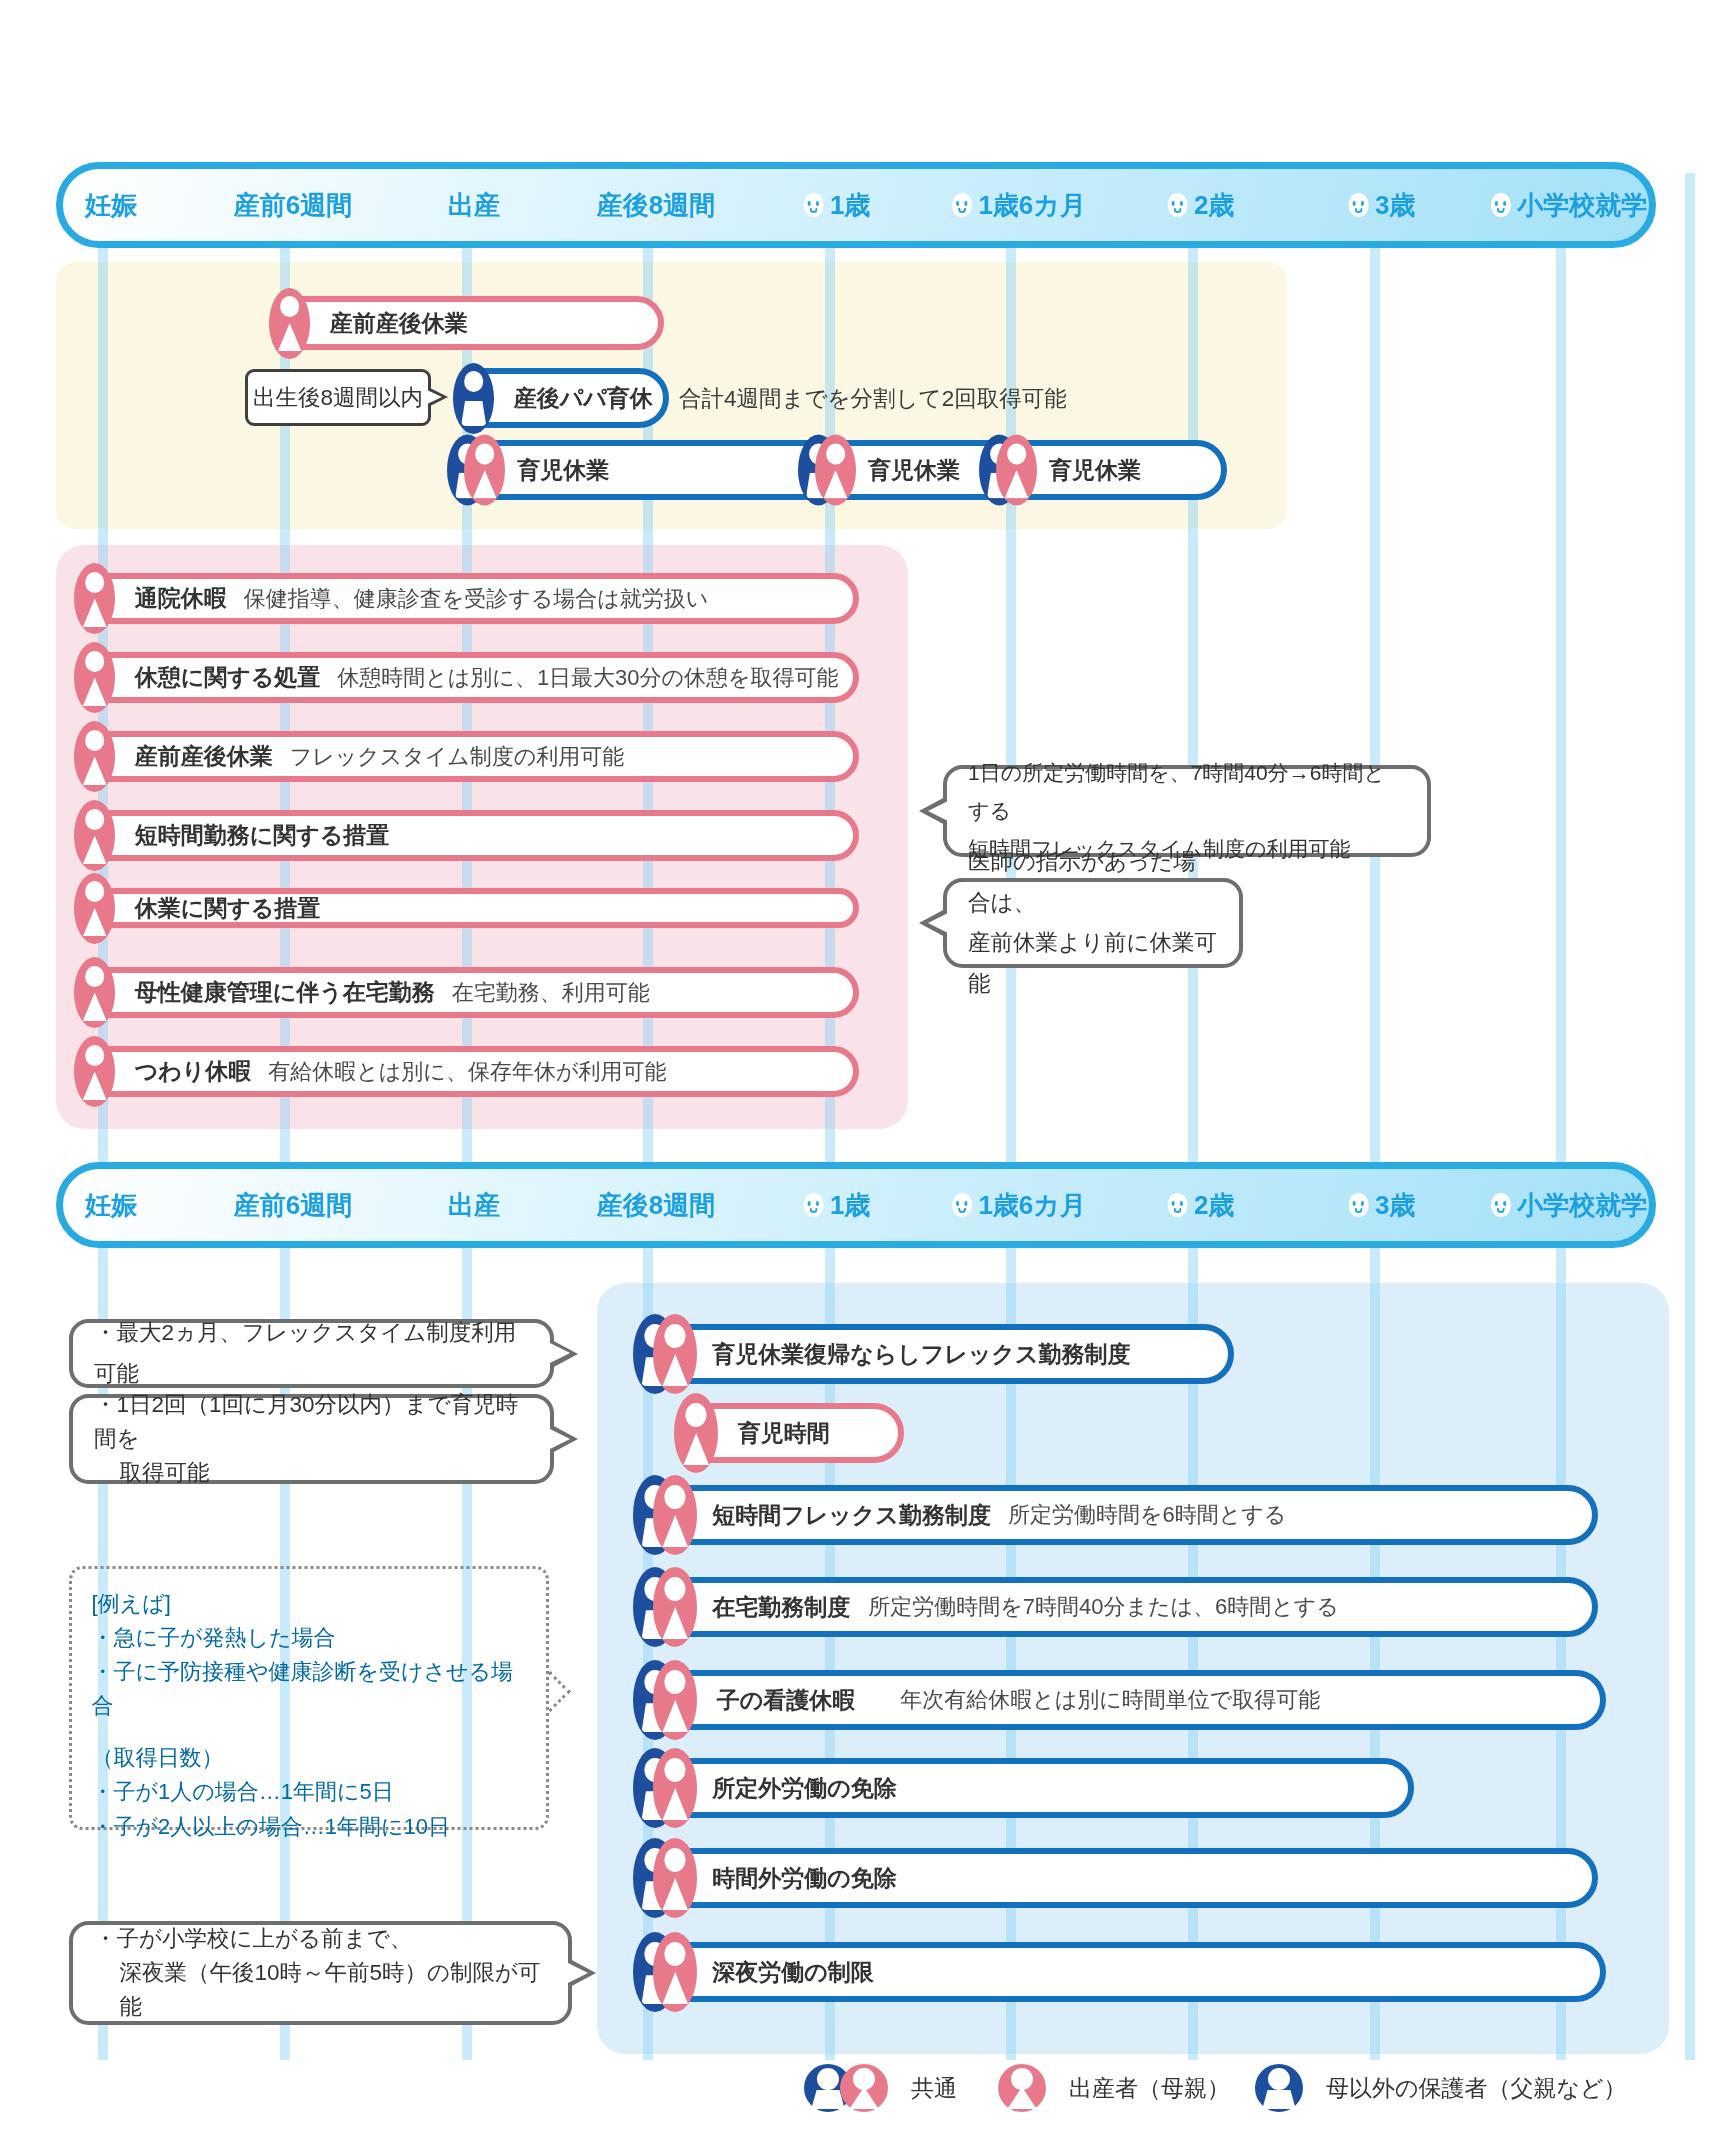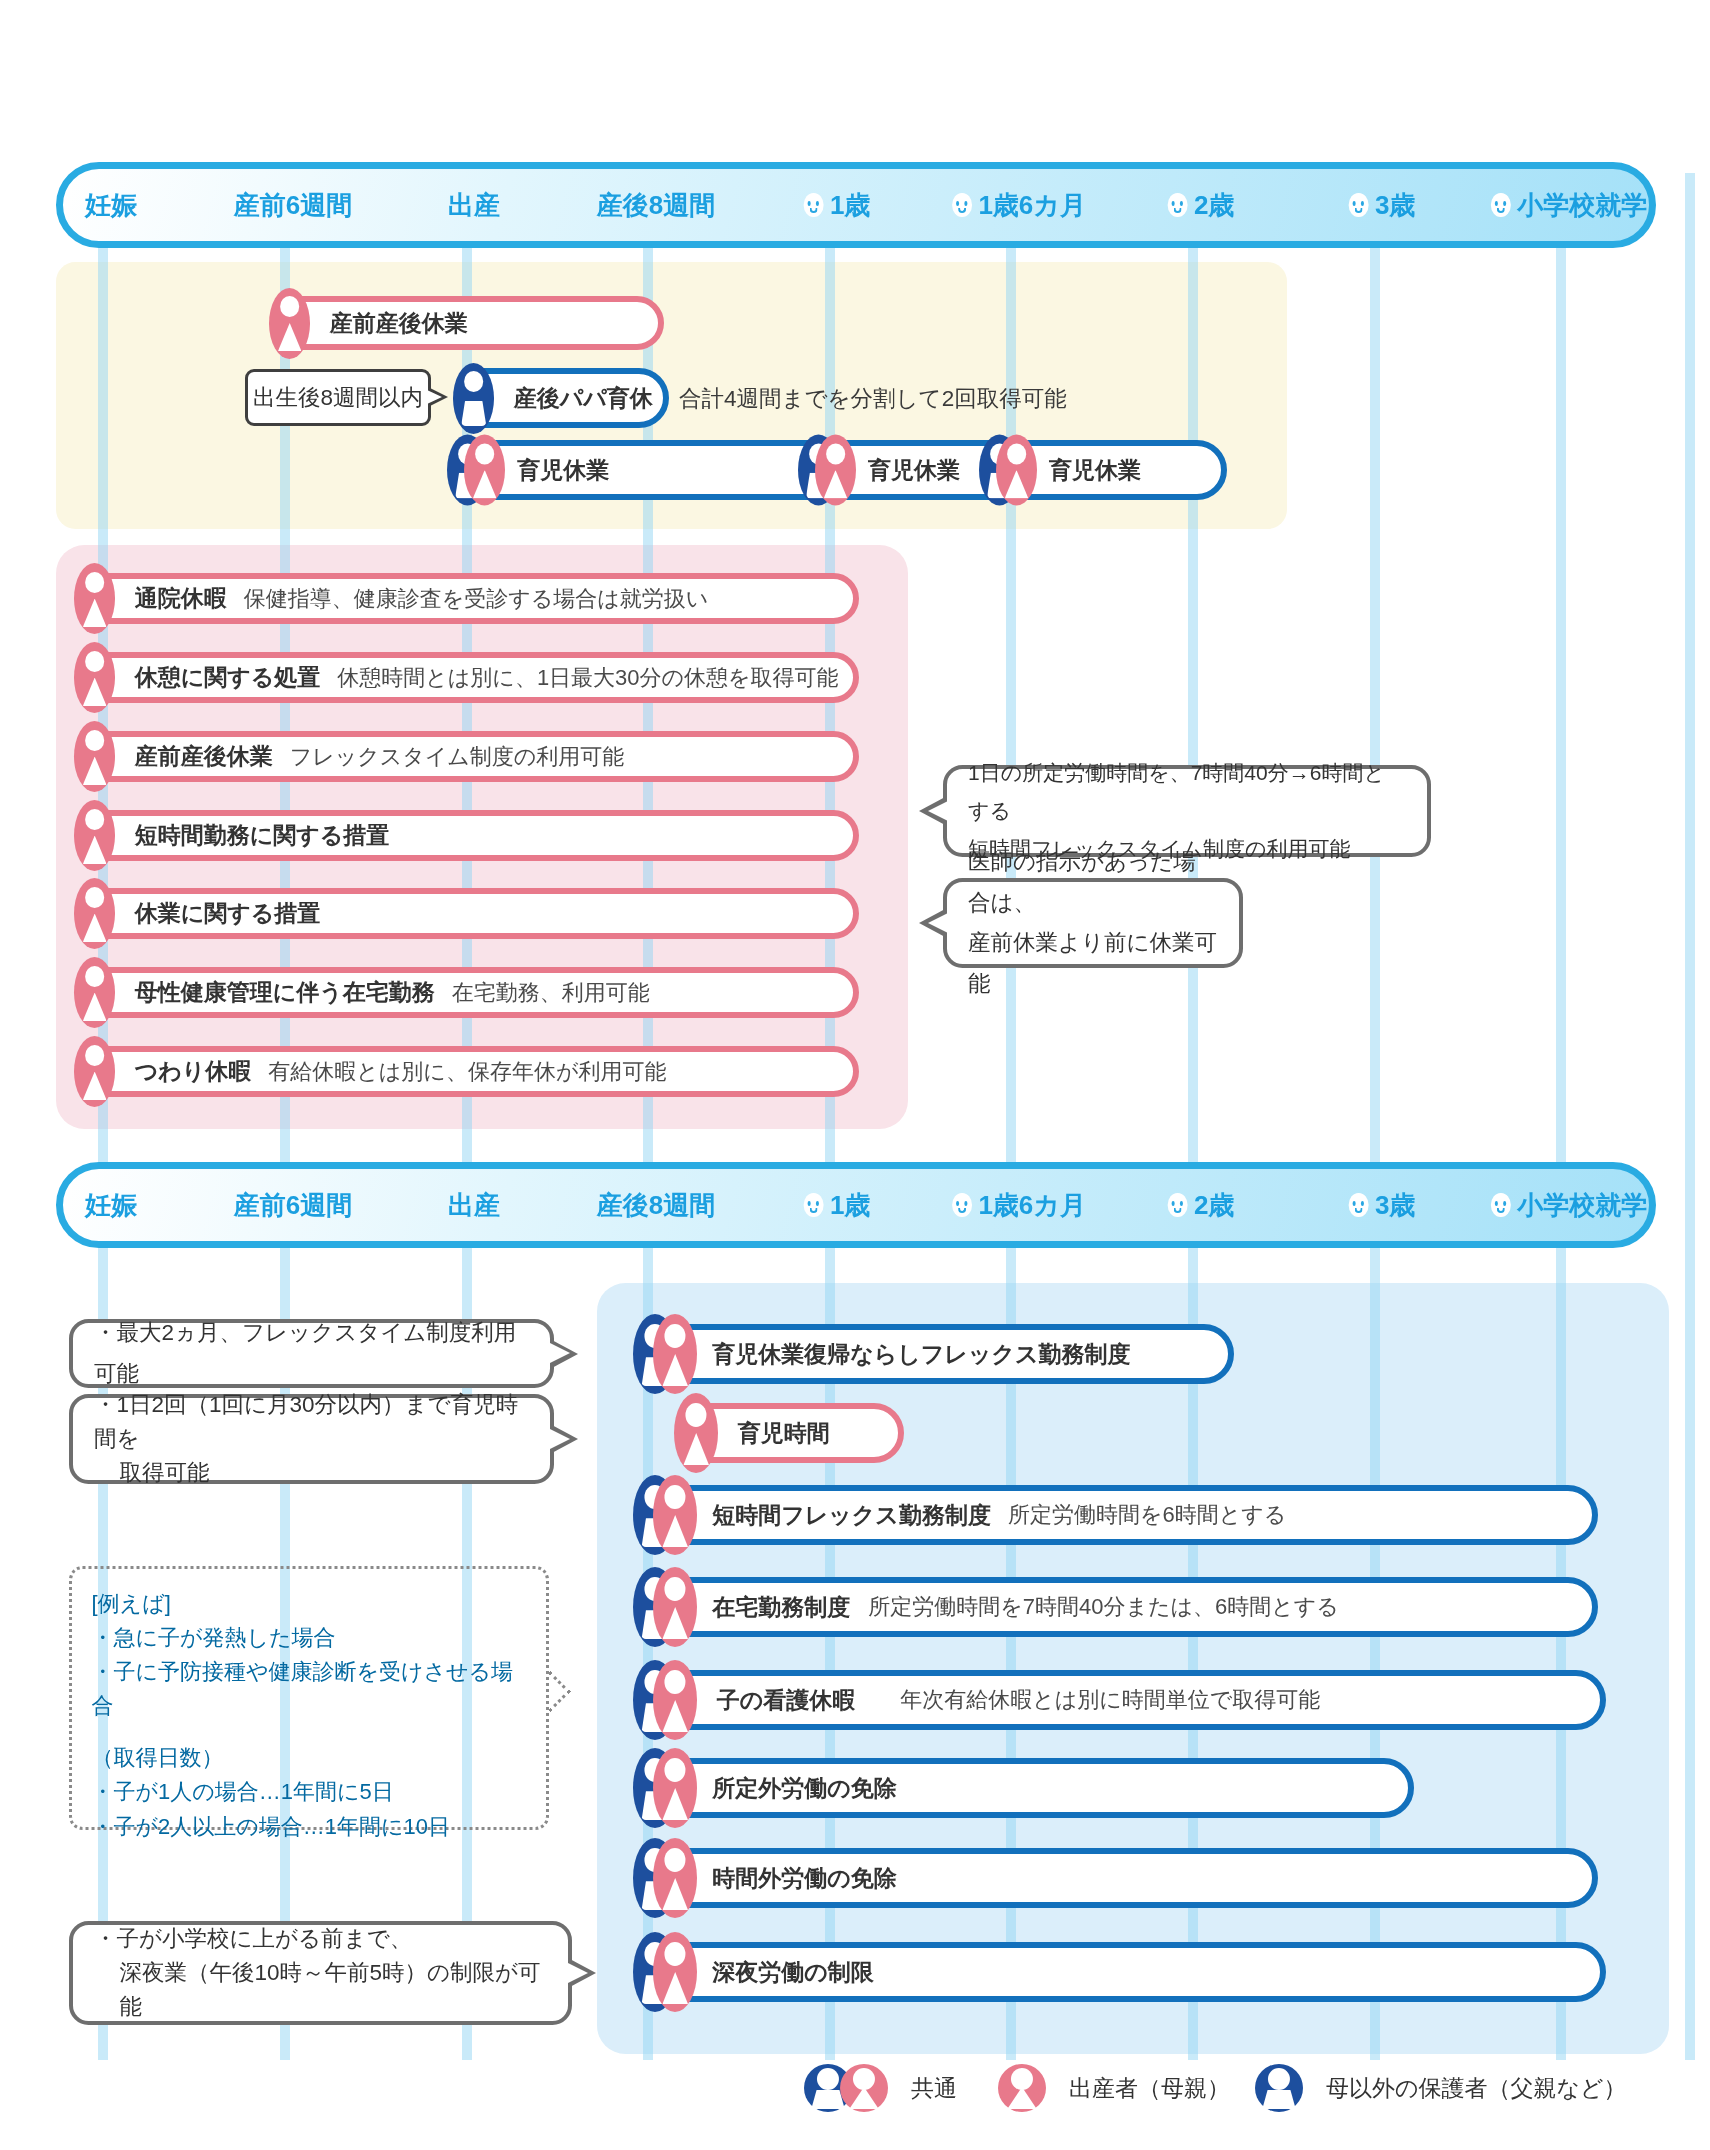--- a/index.html
+++ b/index.html
@@ -194,21 +194,21 @@
   <div class="pill" style="left:75px;top:731px;width:784px;height:51px">
     <span class="person pink tall lead"></span>
     <span class="p-title">産前産後休業</span>
     <span class="p-desc">フレックスタイム制度の利用可能</span>
   </div>
   <div class="pill" style="left:75px;top:810px;width:784px;height:51px">
     <span class="person pink tall lead"></span>
     <span class="p-title">短時間勤務に関する措置</span>
     <span class="p-desc"></span>
   </div>
-  <div class="pill" style="left:75px;top:888px;width:784px;height:51px">
+  <div class="pill" style="left:75px;top:888px;width:784px;height:40px">
     <span class="person pink tall lead"></span>
     <span class="p-title">休業に関する措置</span>
     <span class="p-desc"></span>
   </div>
   <div class="pill" style="left:75px;top:967px;width:784px;height:51px">
     <span class="person pink tall lead"></span>
     <span class="p-title">母性健康管理に伴う在宅勤務</span>
     <span class="p-desc">在宅勤務、利用可能</span>
   </div>
   <div class="pill" style="left:75px;top:1046px;width:784px;height:51px">

